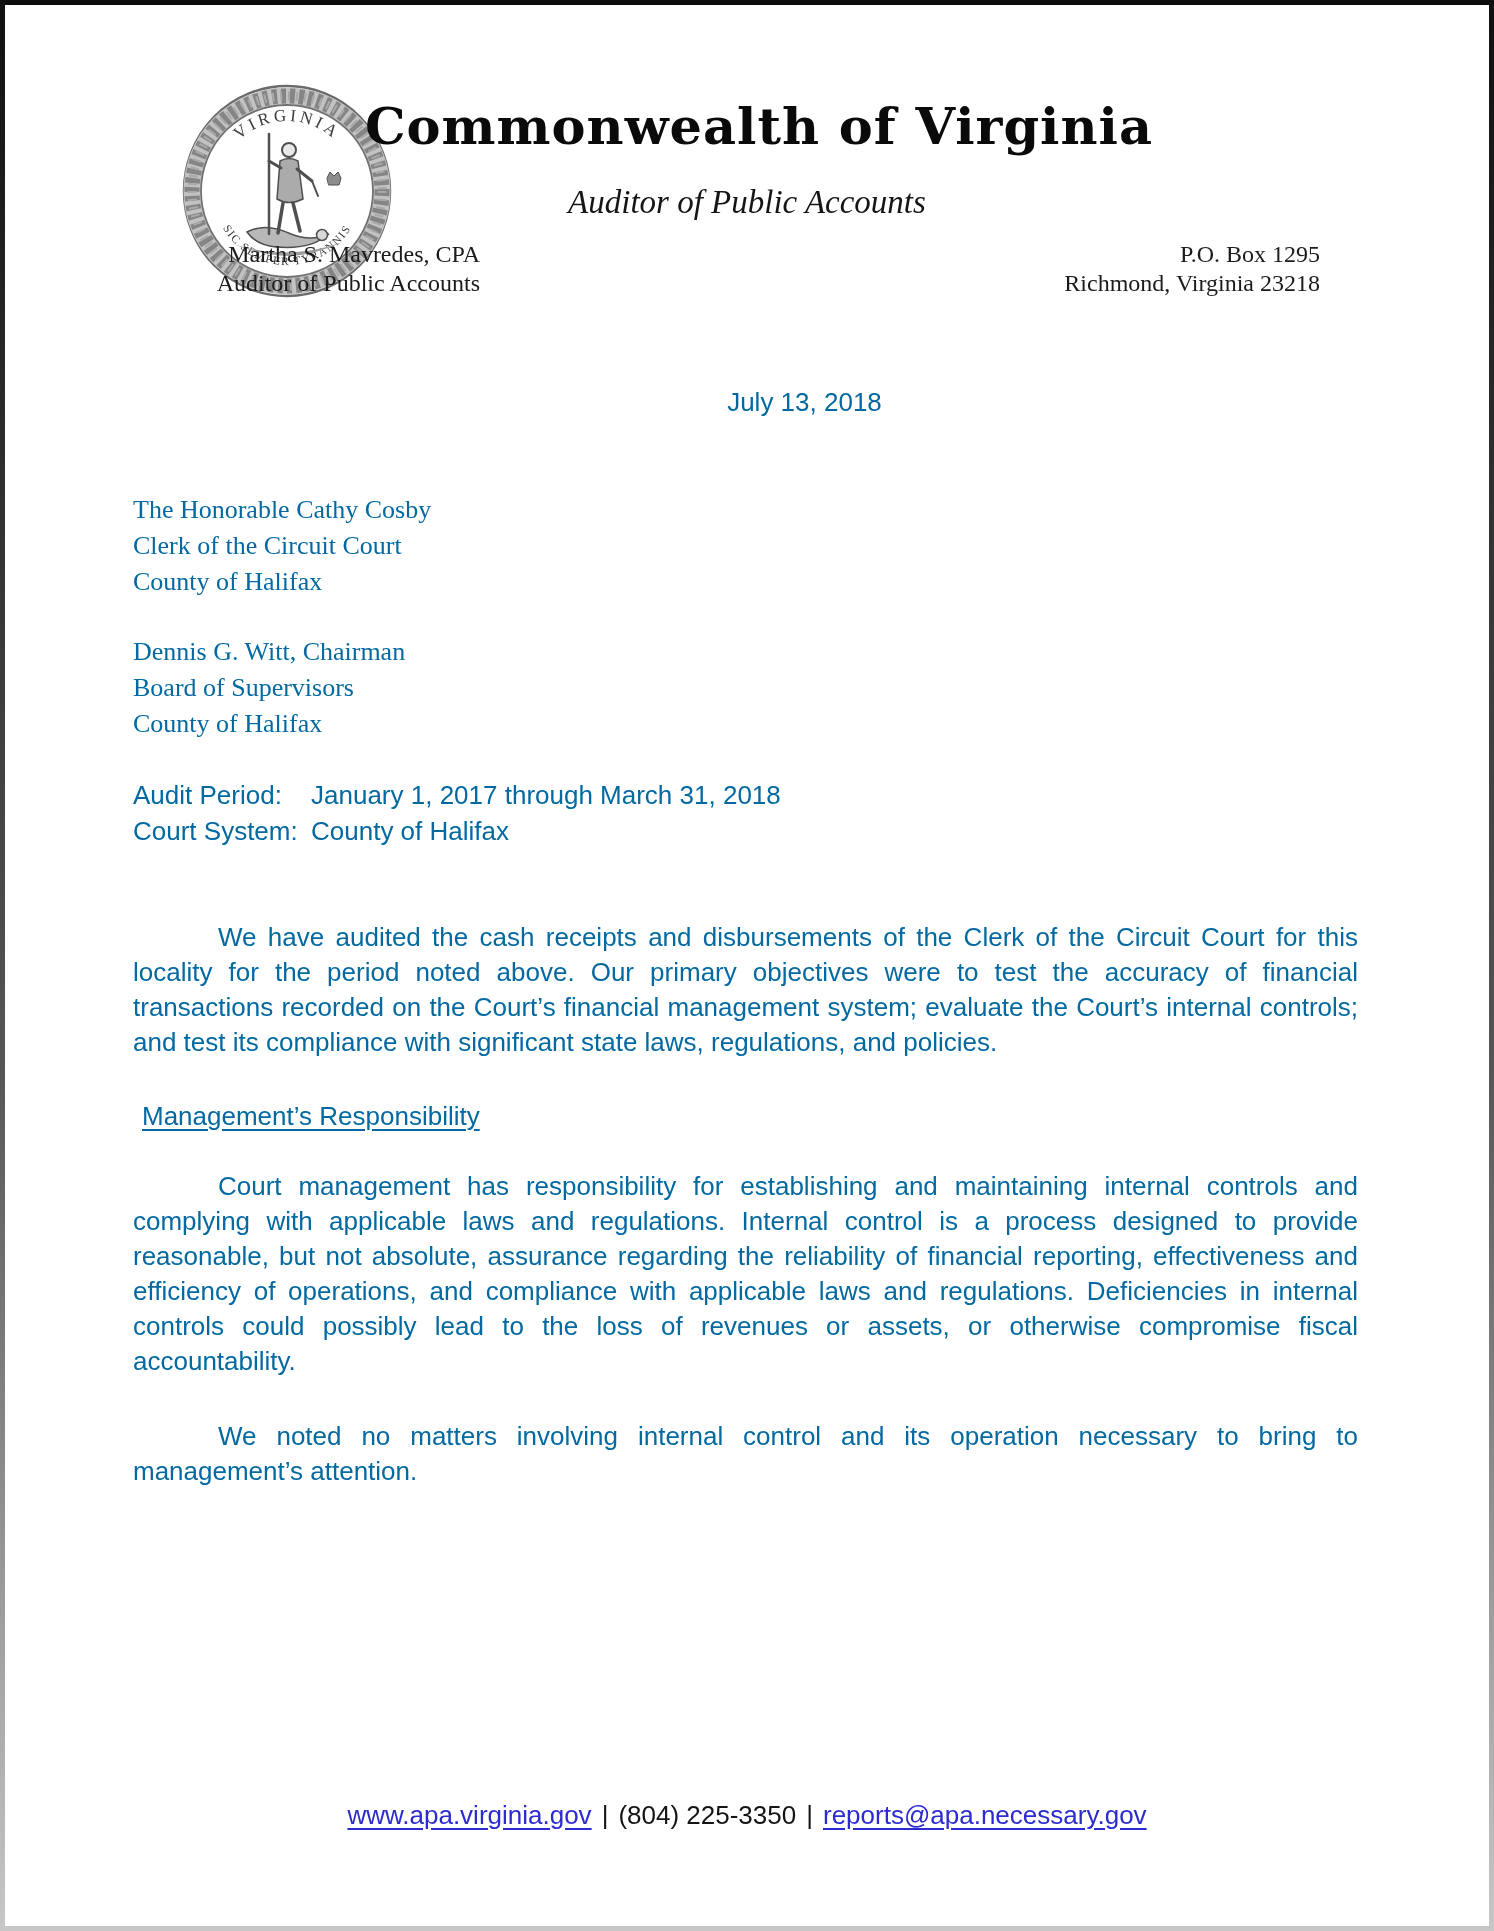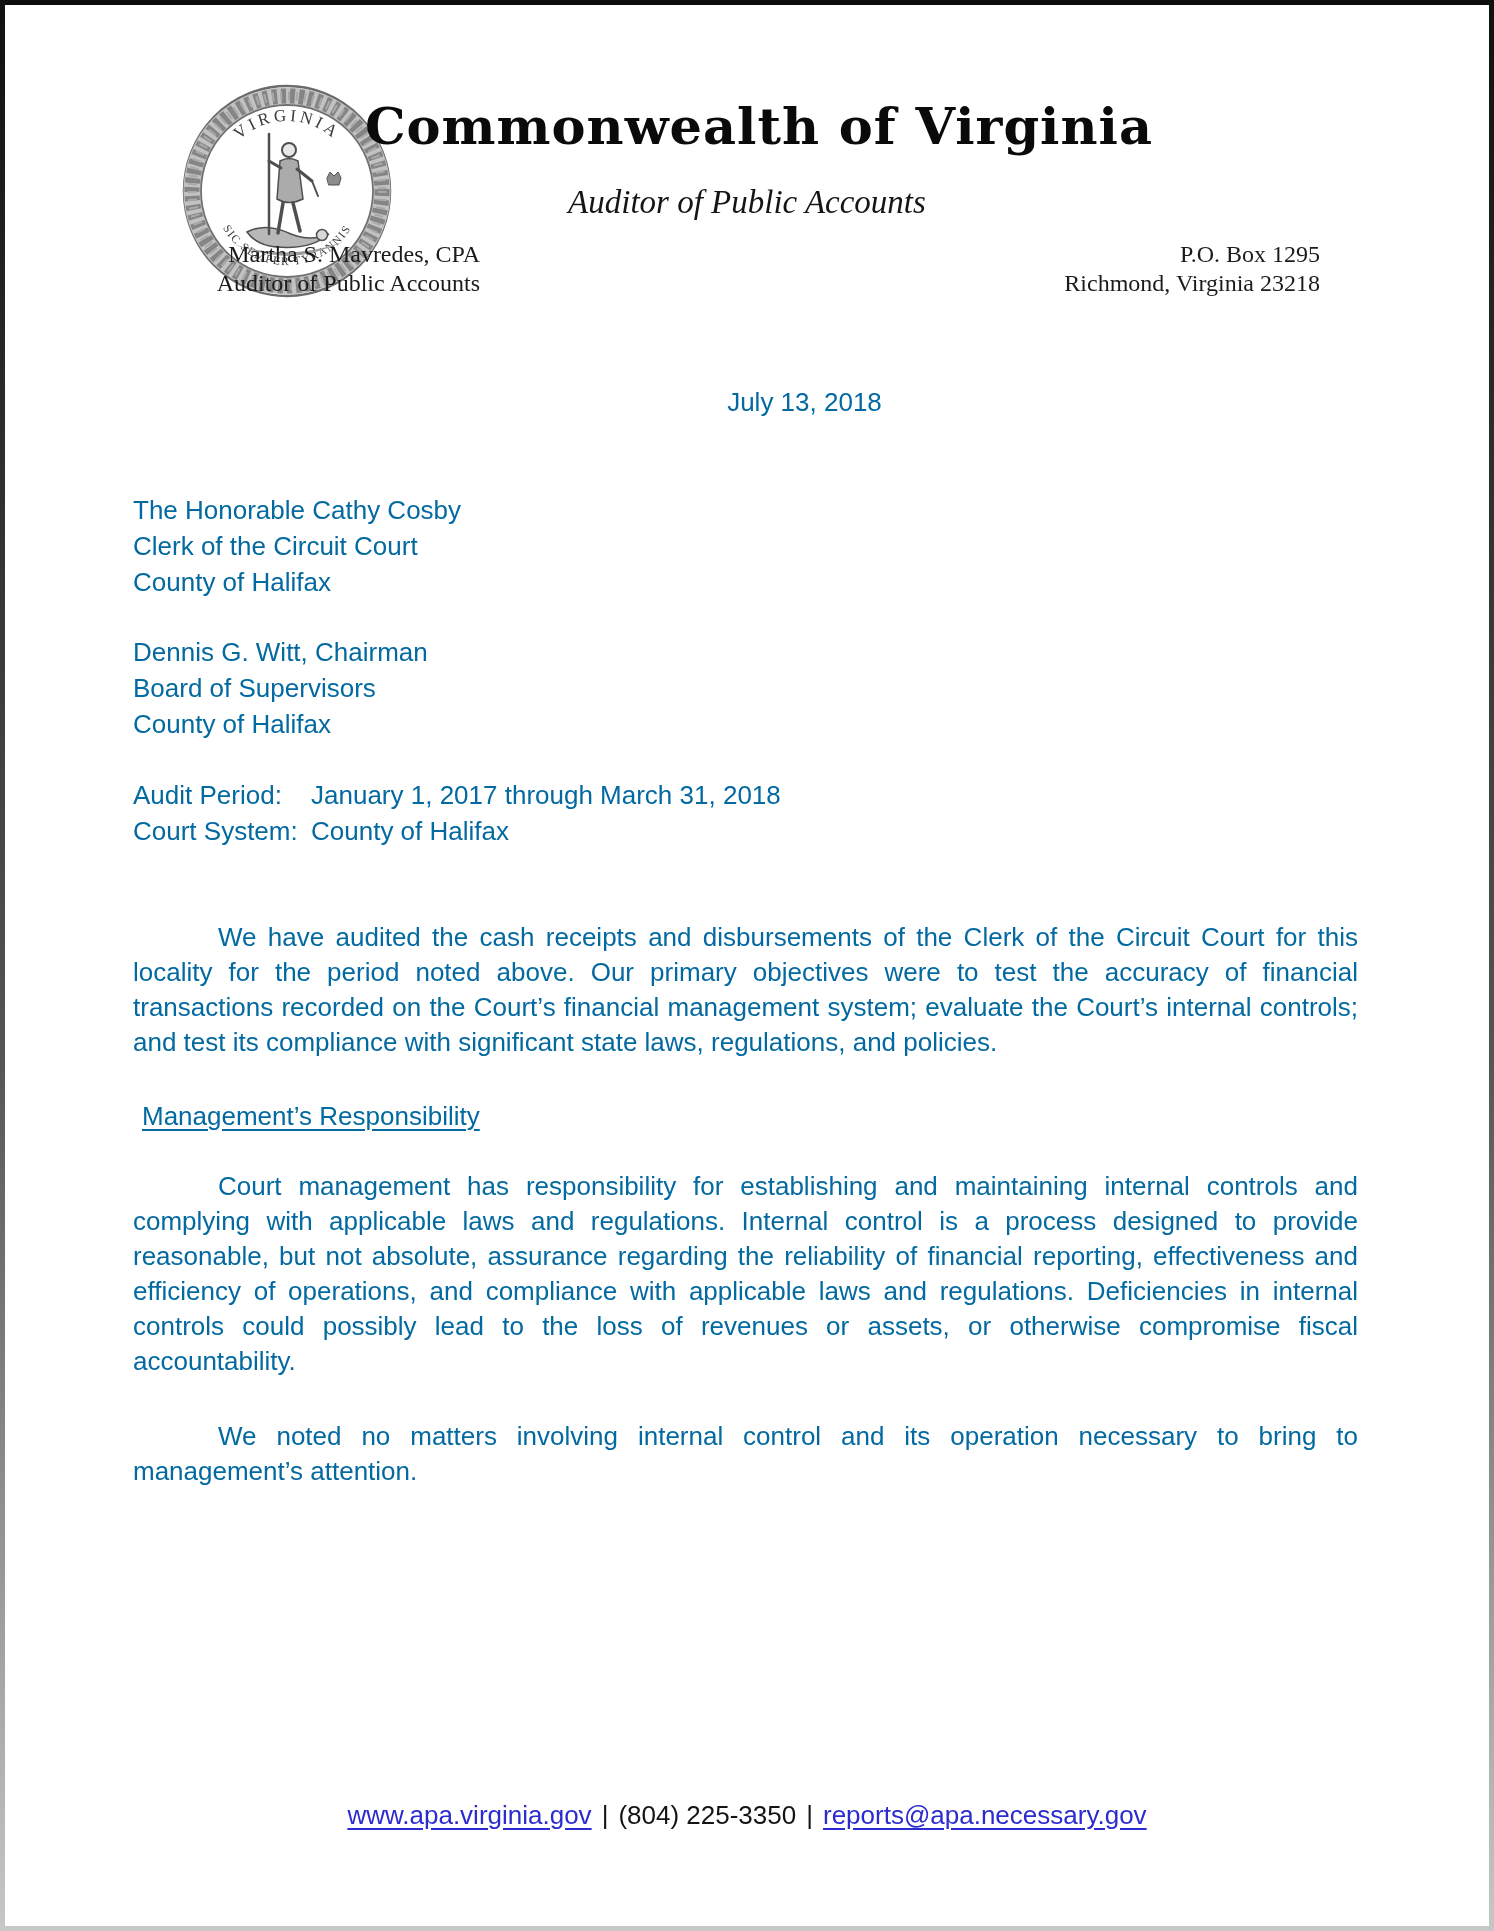--- a/index.html
+++ b/index.html
@@ -65,21 +65,21 @@
 
   .letter {
     position: absolute;
     left: 133px; top: 385px; width: 1225px;
     font-family: "Liberation Sans", sans-serif;
     font-size: 26px;
     line-height: 35px;
     color: #0369a1;
   }
   .date-line { text-align: center; padding-left: 118px; margin: 0 0 72px 0; }
-  .addr { line-height: 36px; }
+  .addr { line-height: 36px; font-family: Liberation Serif, serif; }
   .addr-1 { margin-bottom: 34px; }
   .addr-2 { margin-bottom: 35px; }
   .meta { line-height: 36px; margin-bottom: 71px; }
   .meta .label { display: inline-block; width: 178px; }
   .para { text-align: justify; text-indent: 85px; margin: 0; }
   .para-1 { margin-bottom: 39px; }
   .section-heading {
     font-weight: 400;
     text-decoration: underline;
     text-decoration-thickness: 2px;

